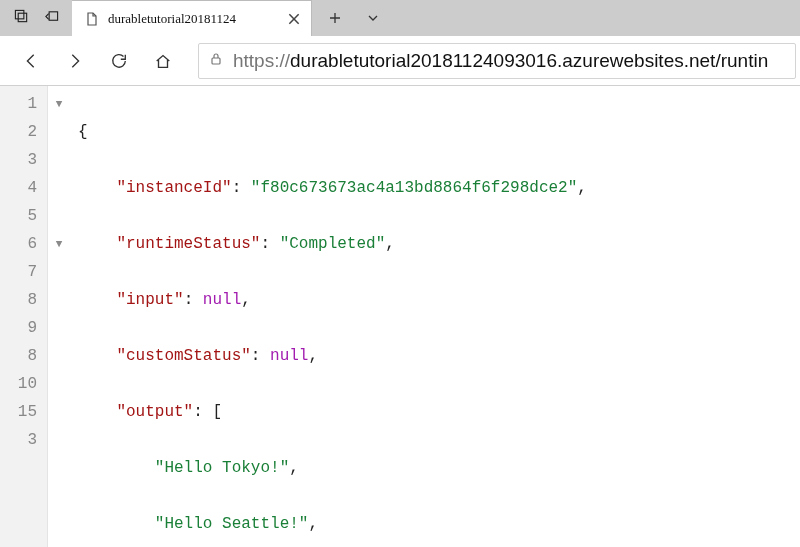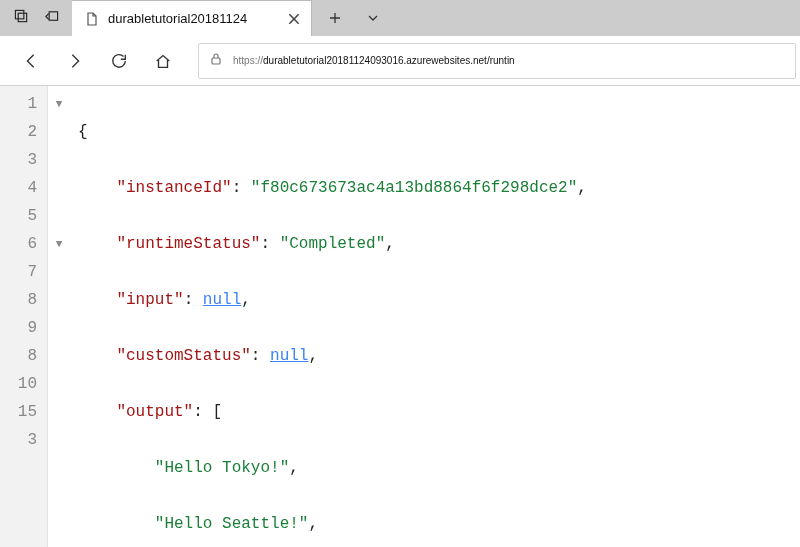--- a/index.html
+++ b/index.html
@@ -9,20 +9,21 @@
       background: #fff;
       width: 800px;
       height: 547px;
       overflow: hidden;
     }
     .titlebar {
       height: 36px;
       background: #ccc;
       display: flex;
       align-items: stretch;
+      font-family: Liberation Serif, serif;
     }
     .titlebar-icons {
       width: 72px;
       display: flex;
       align-items: center;
       justify-content: space-around;
       padding: 0 6px;
       color: #222;
     }
     .titlebar-icons svg { width: 15px; height: 15px; }
@@ -92,21 +93,21 @@
       margin-left: 12px;
       padding: 0 10px;
       gap: 10px;
       overflow: hidden;
     }
     .addrbar svg { width: 14px; height: 14px; color: #666; }
     .url {
       flex: 1;
       white-space: nowrap;
       overflow: hidden;
-      font-size: 10px;
+      font-size: 19px;
     }
     .url .proto { color: #777; }
     .url .rest { color: #111; }
     .content {
       display: flex;
       height: calc(547px - 36px - 50px);
       font-family: Consolas, "Courier New", monospace;
       font-size: 16px;
       line-height: 28px;
     }
@@ -135,21 +136,21 @@
     .code {
       flex: 1;
       padding: 4px 0 4px 4px;
       white-space: pre;
       overflow: hidden;
     }
     .line { height: 28px; }
     .brace { color: #222; }
     .key { color: #a31515; }
     .string { color: #1a7f37; }
-    .null { color: #3b82f6; text-decoration: underline; }
+    .null { color: #a21caf; }
     .punc { color: #222; }
     
     .code .line {
       position: relative;
       padding-left: 4px;
     }
   </style>
 </head>
 <body>
 

